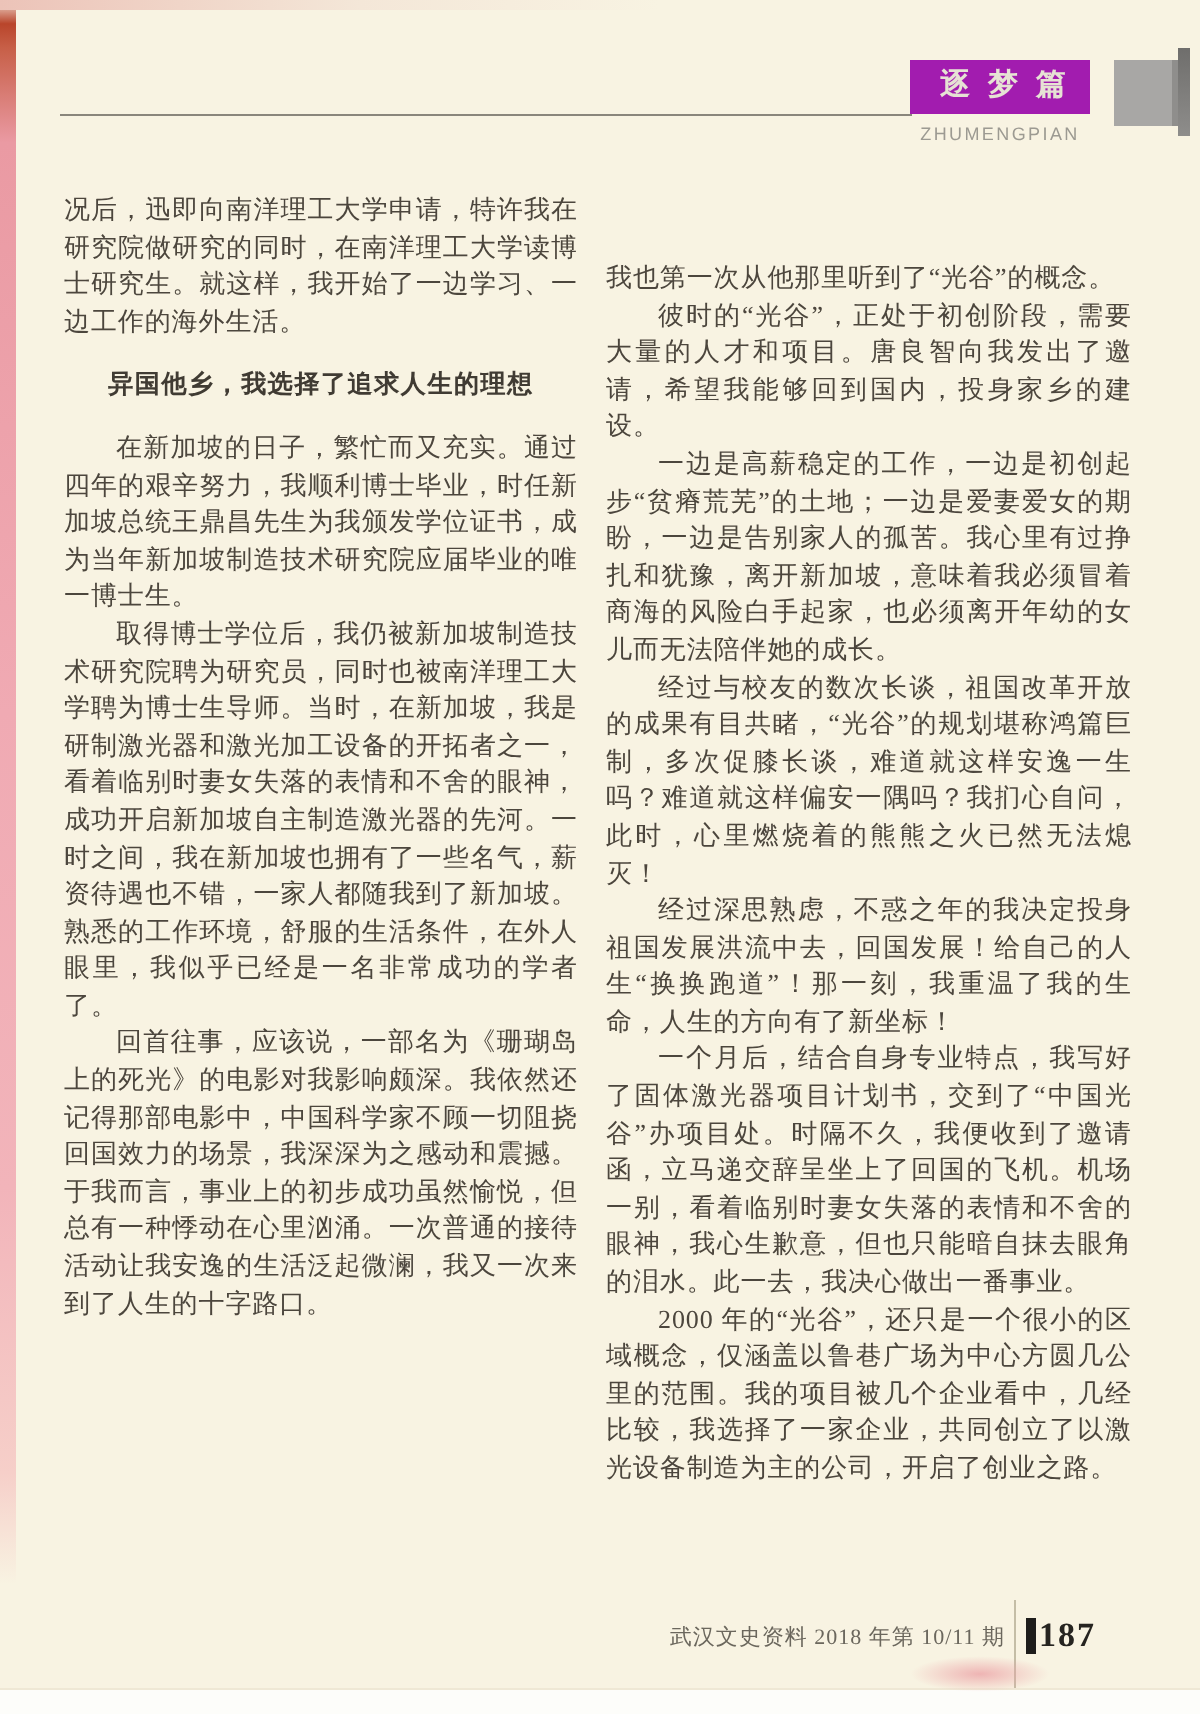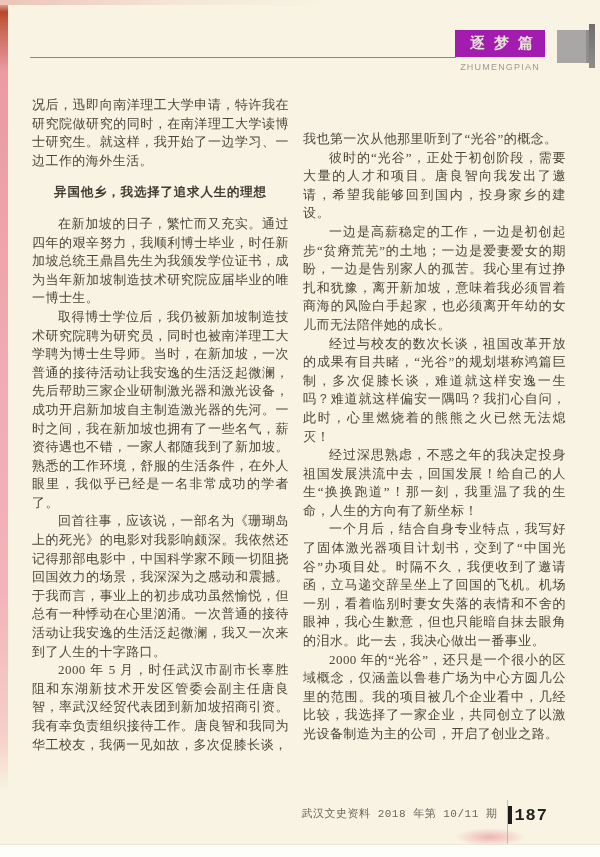--- a/index.html
+++ b/index.html
@@ -62,22 +62,22 @@
   .col-right{ left:303px; width:263px;margin-top:34px; }
   .col p{ margin:0; text-indent:2em; }
   .col p.cont{ text-indent:0; }
   .col h3{
     margin:13px 0 13px 0; font-size:12.5px; font-weight:bold;
     color:#403b33; text-align:center; letter-spacing:0.8px; text-indent:0;
   }
   
   .footer{
     position:absolute; top:806px; left:0; right:52px; height:24px;
-    display:flex; justify-content:flex-end; align-items:flex-start;
-    font-family:Liberation Mono, monospace;
+    display:flex; justify-content:flex-end; align-items:center;
+    font-family:Liberation Serif, serif;
   }
   .journal{ color:#6b675d; font-size:11px; letter-spacing:0.5px; margin-right:10px; }
   .pagebar{ width:5px; height:18px; background:#1e1d1b; margin-right:2px; }
   .pagenum{ color:#262420; font-size:17px; font-weight:bold; letter-spacing:1px; }
   .footer-line{
     position:absolute; left:507px; top:800px; width:1px; height:50px;
     background:#c4bda6;
   }
 </style>
 </head>
@@ -91,23 +91,22 @@
   <div class="rule"></div>
   <div class="badge">逐梦篇</div>
   <div class="pinyin">ZHUMENGPIAN</div>
   <div class="tab"></div>
   <div class="tab-edge"></div>
 
   <div class="col col-left">
     <p class="cont">况后，迅即向南洋理工大学申请，特许我在研究院做研究的同时，在南洋理工大学读博士研究生。就这样，我开始了一边学习、一边工作的海外生活。</p>
     <h3>异国他乡，我选择了追求人生的理想</h3>
     <p>在新加坡的日子，繁忙而又充实。通过四年的艰辛努力，我顺利博士毕业，时任新加坡总统王鼎昌先生为我颁发学位证书，成为当年新加坡制造技术研究院应届毕业的唯一博士生。</p>
-    <p>取得博士学位后，我仍被新加坡制造技术研究院聘为研究员，同时也被南洋理工大学聘为博士生导师。当时，在新加坡，一次普通的接待活动让我安逸的生活泛起微澜，先后帮助三家企业研制激光器和激光设备，成功开启新加坡自主制造激光器的先河。一时之间，我在新加坡也拥有了一些名气，薪资待遇也不错，一家人都随我到了新加坡。熟悉的工作环境，舒服的生活条件，在外人眼里，我似乎已经是一名非常成功的学者了。</p>
+    <p>取得博士学位后，我仍被新加坡制造技术研究院聘为研究员，同时也被南洋理工大学聘为博士生导师。当时，在新加坡，我是研制激光器和激光加工设备的开拓者之一，看着临别时妻女失落的表情和不舍的眼神，成功开启新加坡自主制造激光器的先河。一时之间，我在新加坡也拥有了一些名气，薪资待遇也不错，一家人都随我到了新加坡。熟悉的工作环境，舒服的生活条件，在外人眼里，我似乎已经是一名非常成功的学者了。</p>
     <p>回首往事，应该说，一部名为《珊瑚岛上的死光》的电影对我影响颇深。我依然还记得那部电影中，中国科学家不顾一切阻挠回国效力的场景，我深深为之感动和震撼。于我而言，事业上的初步成功虽然愉悦，但总有一种悸动在心里汹涌。一次普通的接待活动让我安逸的生活泛起微澜，我又一次来到了人生的十字路口。</p>
-    <p>2000 年 5 月，时任武汉市副市长辜胜阻和东湖新技术开发区管委会副主任唐良智，率武汉经贸代表团到新加坡招商引资。我有幸负责组织接待工作。唐良智和我同为华工校友，我俩一见如故，多次促膝长谈，</p>
   </div>
 
   <div class="col col-right">
     <p class="cont">我也第一次从他那里听到了“光谷”的概念。</p>
     <p>彼时的“光谷”，正处于初创阶段，需要大量的人才和项目。唐良智向我发出了邀请，希望我能够回到国内，投身家乡的建设。</p>
     <p>一边是高薪稳定的工作，一边是初创起步“贫瘠荒芜”的土地；一边是爱妻爱女的期盼，一边是告别家人的孤苦。我心里有过挣扎和犹豫，离开新加坡，意味着我必须冒着商海的风险白手起家，也必须离开年幼的女儿而无法陪伴她的成长。</p>
     <p>经过与校友的数次长谈，祖国改革开放的成果有目共睹，“光谷”的规划堪称鸿篇巨制，多次促膝长谈，难道就这样安逸一生吗？难道就这样偏安一隅吗？我扪心自问，此时，心里燃烧着的熊熊之火已然无法熄灭！</p>
     <p>经过深思熟虑，不惑之年的我决定投身祖国发展洪流中去，回国发展！给自己的人生“换换跑道”！那一刻，我重温了我的生命，人生的方向有了新坐标！</p>
     <p>一个月后，结合自身专业特点，我写好了固体激光器项目计划书，交到了“中国光谷”办项目处。时隔不久，我便收到了邀请函，立马递交辞呈坐上了回国的飞机。机场一别，看着临别时妻女失落的表情和不舍的眼神，我心生歉意，但也只能暗自抹去眼角的泪水。此一去，我决心做出一番事业。</p>
     <p>2000 年的“光谷”，还只是一个很小的区域概念，仅涵盖以鲁巷广场为中心方圆几公里的范围。我的项目被几个企业看中，几经比较，我选择了一家企业，共同创立了以激光设备制造为主的公司，开启了创业之路。</p>

